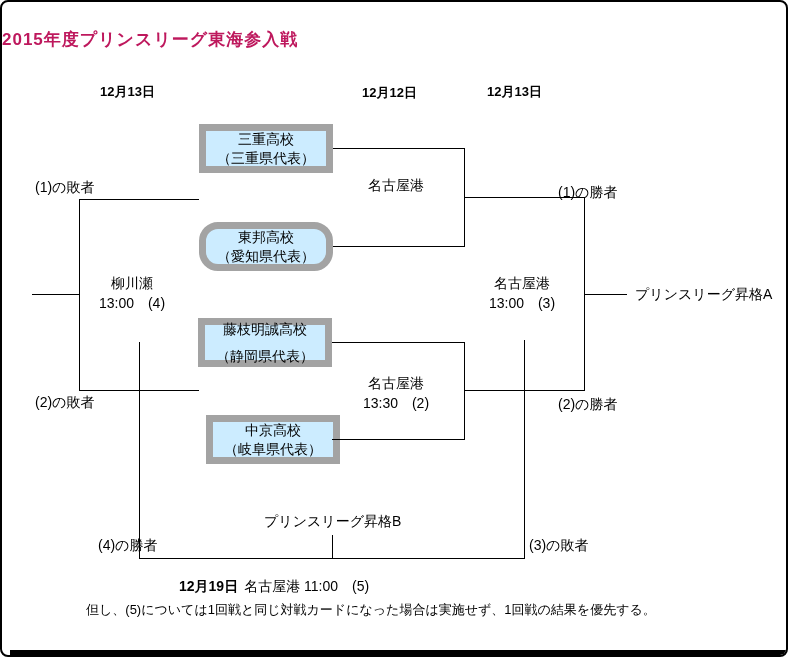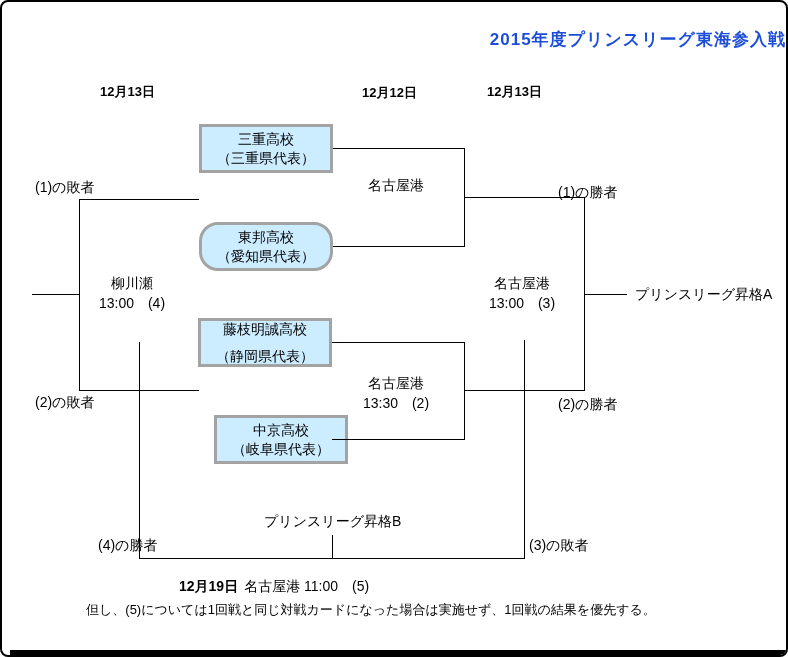--- a/index.html
+++ b/index.html
@@ -9,29 +9,29 @@
     box-sizing:border-box;
     background:#ffffff;
     border:2px solid #000;
     border-radius:8px;
     overflow:hidden;
     font-family:"Liberation Sans","DejaVu Sans",sans-serif;
     color:#000;
   }
   .title{
     position:absolute;top:26px;left:0;width:100%;
-    text-align:right;font-size:17px;font-weight:bold;color:#1d4ed8;
+    text-align:left;font-size:17px;font-weight:bold;color:#be185d;
     letter-spacing:1px;
   }
   .date-header{position:absolute;font-size:13px;font-weight:bold;}
   .hl{position:absolute;height:1px;background:#000;}
   .vl{position:absolute;width:1px;background:#000;}
   .team-box{
     position:absolute;width:134px;height:49px;box-sizing:border-box;
-    background:#ccecff;border:3px solid #a3a3a3;
+    background:#ccecff;border:7px solid #a3a3a3;
     display:flex;flex-direction:column;align-items:center;justify-content:center;
     font-size:14px;line-height:19px;text-align:center;
   }
   .match-label{
     position:absolute;width:120px;text-align:center;
     font-size:14px;line-height:20px;
   }
   .tag{position:absolute;font-size:14px;white-space:nowrap;}
   .m5-line{position:absolute;left:177px;top:576px;font-size:14px;white-space:nowrap;}
   .m5-line .m5-date{font-weight:bold;}
@@ -55,21 +55,21 @@
     <span>（三重県代表）</span>
   </div>
   <div class="team-box" style="left:197px;top:220px;border-radius:19px;">
     <span>東邦高校</span>
     <span>（愛知県代表）</span>
   </div>
   <div class="team-box" style="left:196px;top:316px;gap:8px;">
     <span>藤枝明誠高校</span>
     <span>（静岡県代表）</span>
   </div>
-  <div class="team-box" style="left:212px;top:413px;">
+  <div class="team-box" style="left:204px;top:413px;">
     <span>中京高校</span>
     <span>（岐阜県代表）</span>
   </div>
 
   <div class="match-label" style="left:334px;top:173px;">
     <div>名古屋港</div>
   </div>
   <div class="match-label" style="left:334px;top:371px;">
     <div>名古屋港</div>
     <div>13:30　(2)</div>

